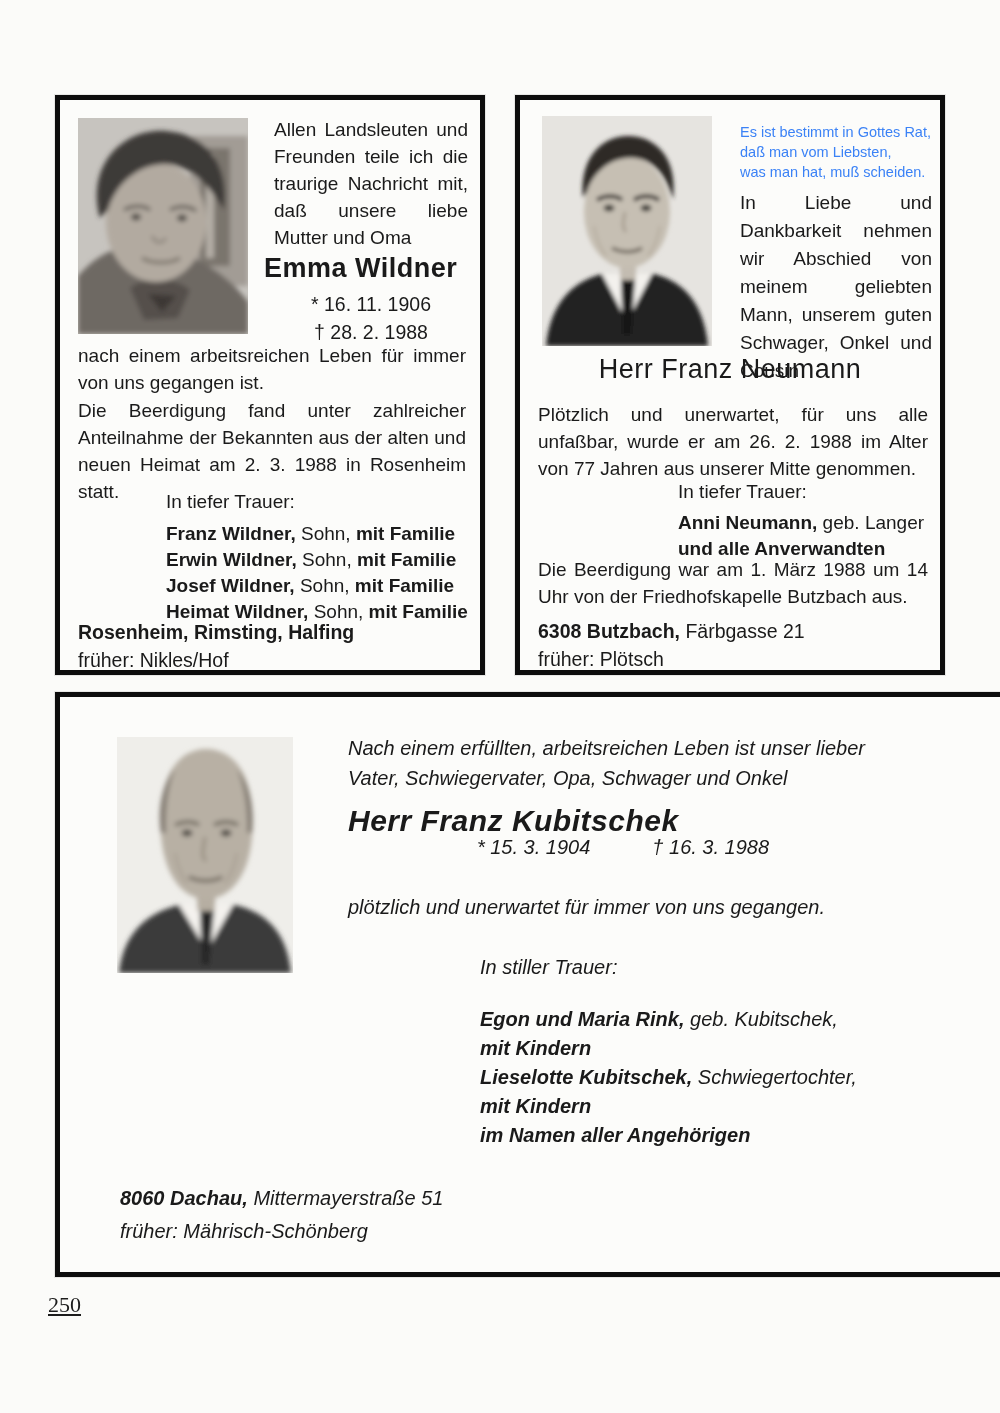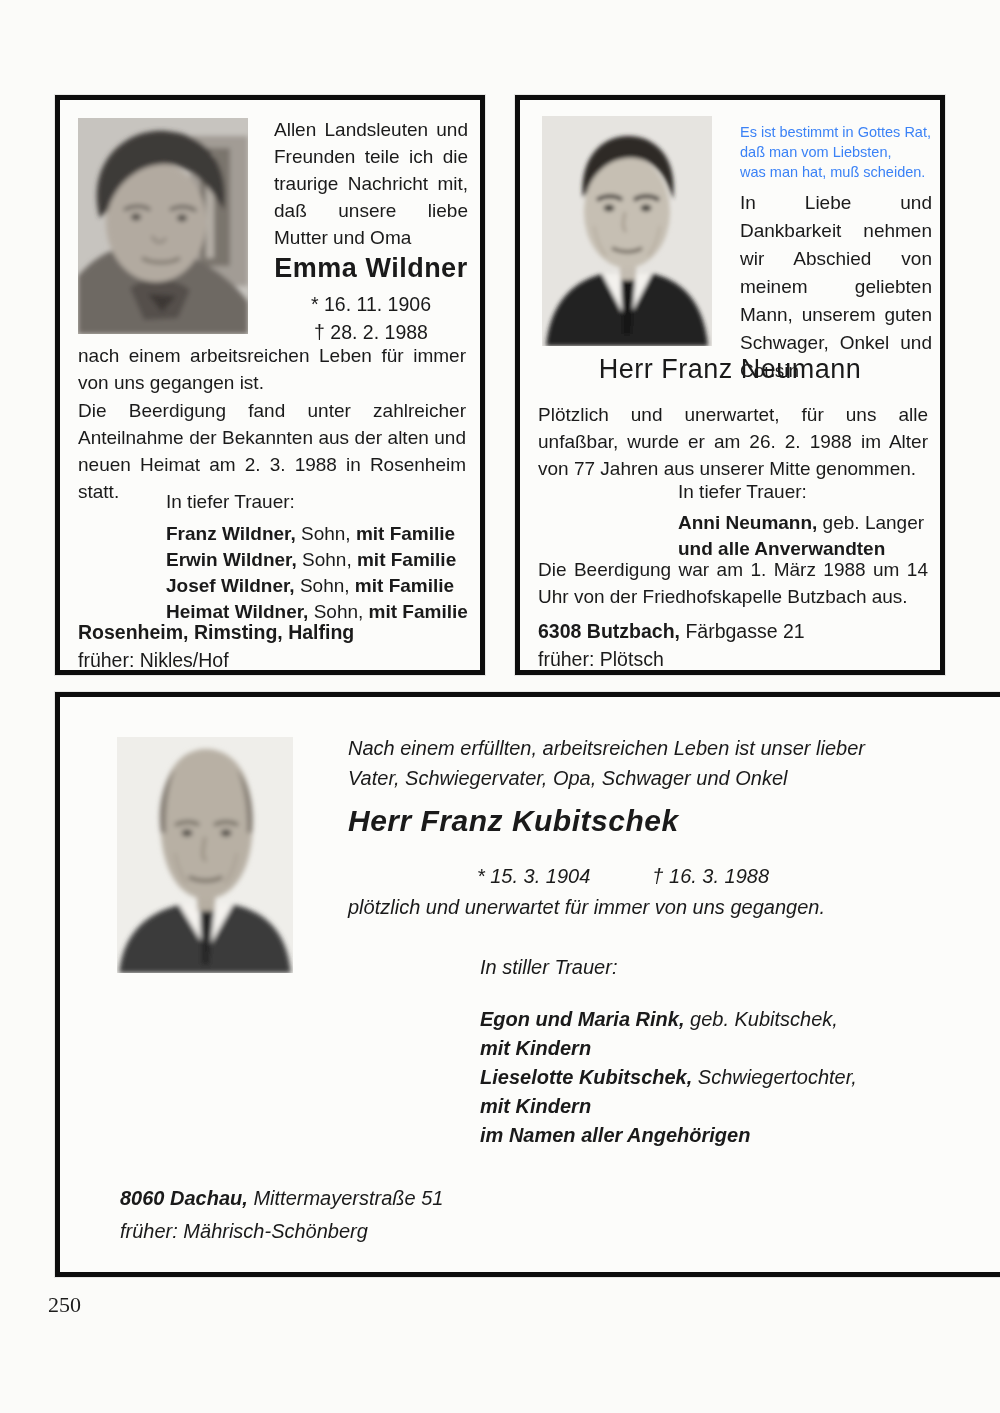--- a/index.html
+++ b/index.html
@@ -28,21 +28,21 @@
   .abs { position:absolute; }
 
   .photo { position:absolute; overflow:hidden; background:#d6d3cf; }
   .photo svg { display:block; width:100%; height:100%; }
 
   .just { text-align:justify; hyphens:auto; -webkit-hyphens:auto; }
 
   
   #notice-wildner .photo { left:18px; top:18px; width:170px; height:216px; }
   .w-intro { left:214px; top:16px; width:194px; font-size:19px; line-height:27px; }
-  .w-name  { left:204px; top:153px; width:214px; font-size:27px; font-weight:700; text-align:center; letter-spacing:0.5px; white-space:nowrap; }
+  .w-name  { left:204px; top:153px; width:214px; font-size:27px; font-weight:700; letter-spacing:0.5px; white-space:nowrap; }
   .w-dates { left:214px; top:190px; width:194px; font-size:19.5px; line-height:28px; text-align:center; }
   .w-after { left:18px; top:242px; width:388px; font-size:19px; line-height:27px; }
   .w-burial{ left:18px; top:297px; width:388px; font-size:19px; line-height:27px; }
   .w-mourn { left:106px; top:389px; font-size:19px; line-height:26px; }
   .w-mourn .head { margin-bottom:6px; }
   .w-city  { left:18px; top:521px; font-size:19.5px; font-weight:700; }
   .w-former{ left:18px; top:549px; font-size:19.5px; }
 
   
   #notice-neumann .photo { left:22px; top:16px; width:170px; height:230px; }
@@ -53,31 +53,31 @@
   .n-mourn { left:158px; top:379px; font-size:19px; line-height:26px; }
   .n-mourn .head { margin-bottom:5px; }
   .n-para2 { left:18px; top:456px; width:390px; font-size:19px; line-height:27px; }
   .n-addr  { left:18px; top:520px; font-size:19.5px; }
   .n-former{ left:18px; top:548px; font-size:19.5px; }
 
   
   #notice-kubitschek .photo { left:57px; top:40px; width:176px; height:236px; }
   .k-intro { left:288px; top:36px; width:550px; font-size:20px; line-height:30px; }
   .k-name  { left:288px; top:107px; width:550px; font-size:30px; font-weight:700; text-align:left; letter-spacing:0.5px; }
-  .k-dates { left:288px; top:168px; width:550px; font-size:20px; display:flex; justify-content:center; gap:62px; }
+  .k-dates { left:288px; top:139px; width:550px; font-size:20px; display:flex; justify-content:center; gap:62px; }
   .k-para  { left:288px; top:196px; width:560px; font-size:20px; line-height:29px; }
   .k-mourn { left:420px; top:256px; font-size:20px; line-height:29px; }
   .k-mourn .head { margin-bottom:23px; }
   .k-addr  { left:60px; top:490px; font-size:20px; }
   .k-former{ left:60px; top:523px; font-size:20px; }
 
   .page-number {
     position:absolute; left:48px; top:1292px;
     font-family:"Liberation Serif","DejaVu Serif",serif;
-    font-size:22px; color:#1c1c1c;
+    font-size:22px; color:#1c1c1c;text-decoration:underline;
   }
   .b { font-weight:700; }
 </style>
 </head>
 <body>
 
 <div class="page">
 
   <div class="notice" id="notice-wildner">
     <div class="photo">

